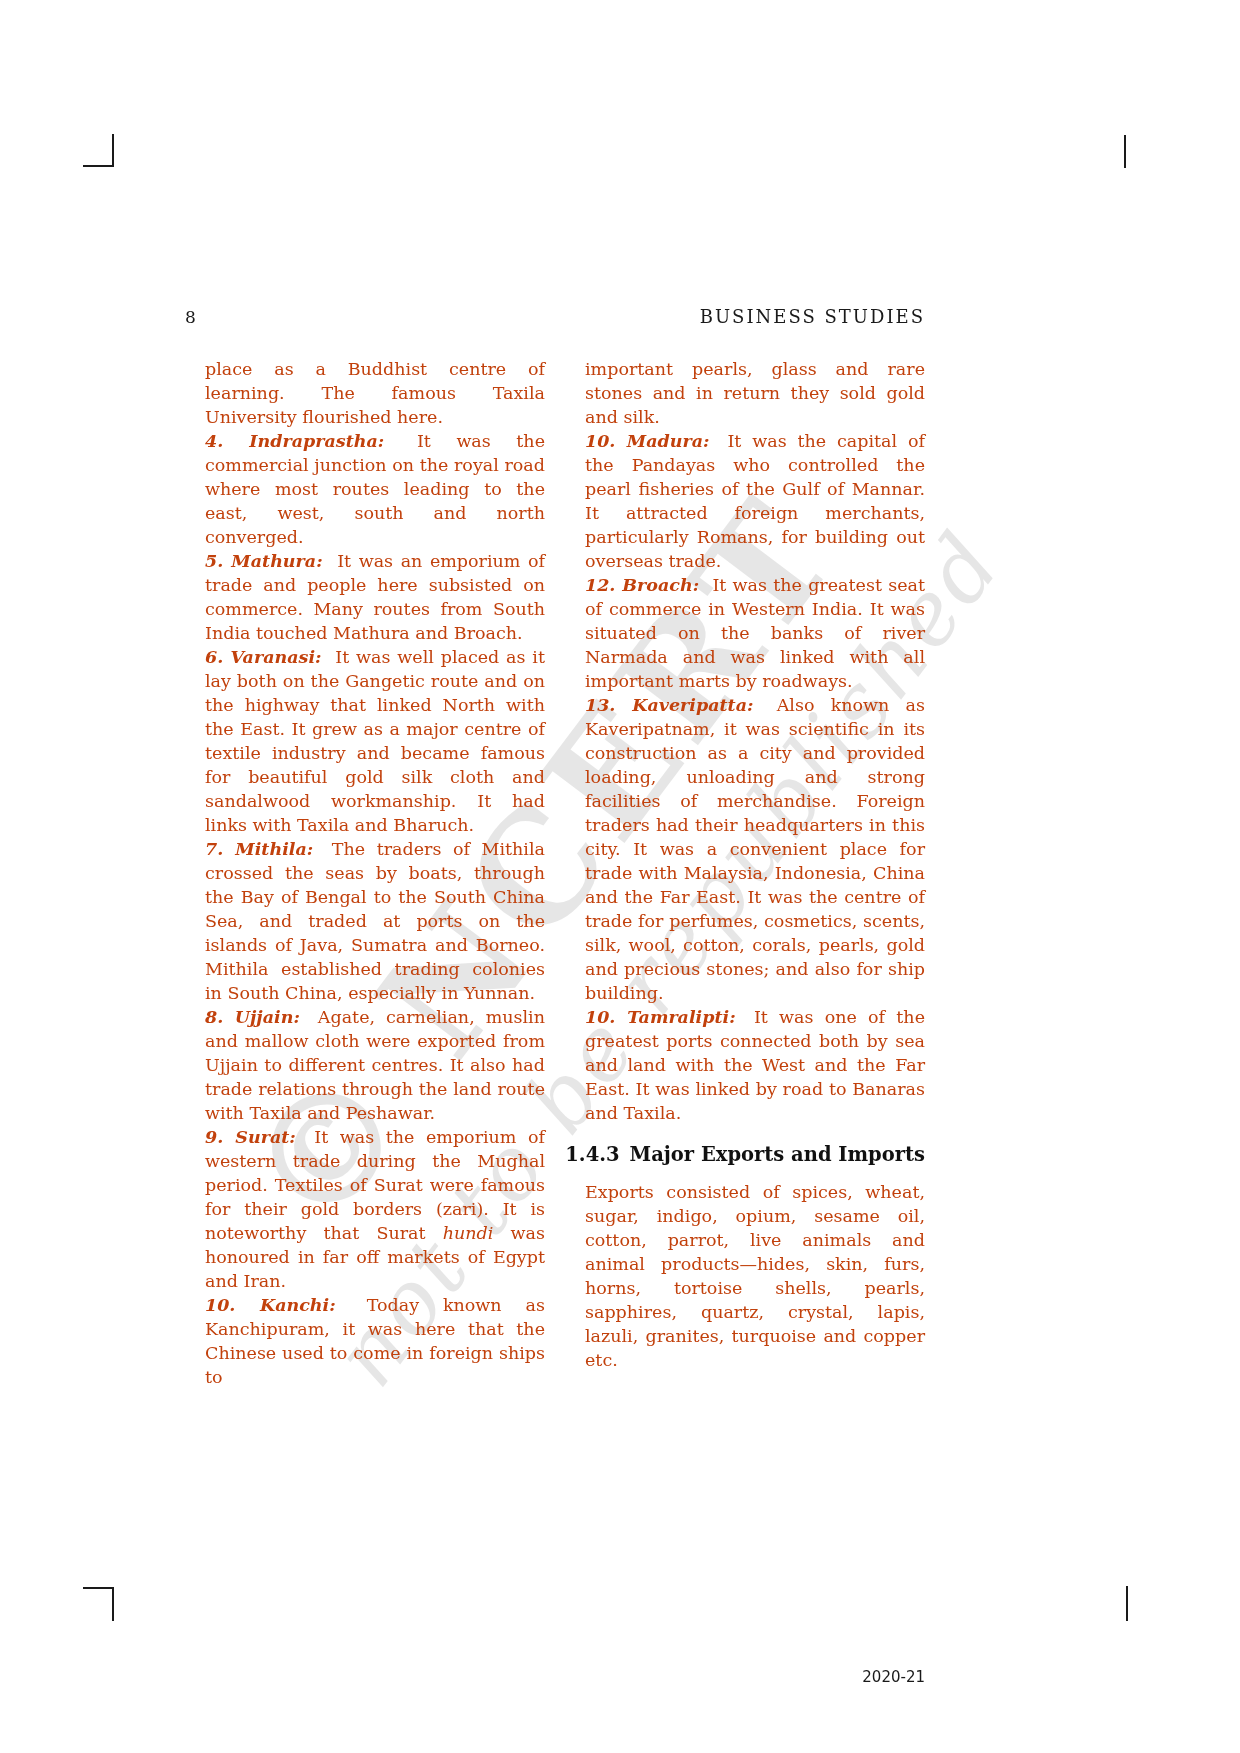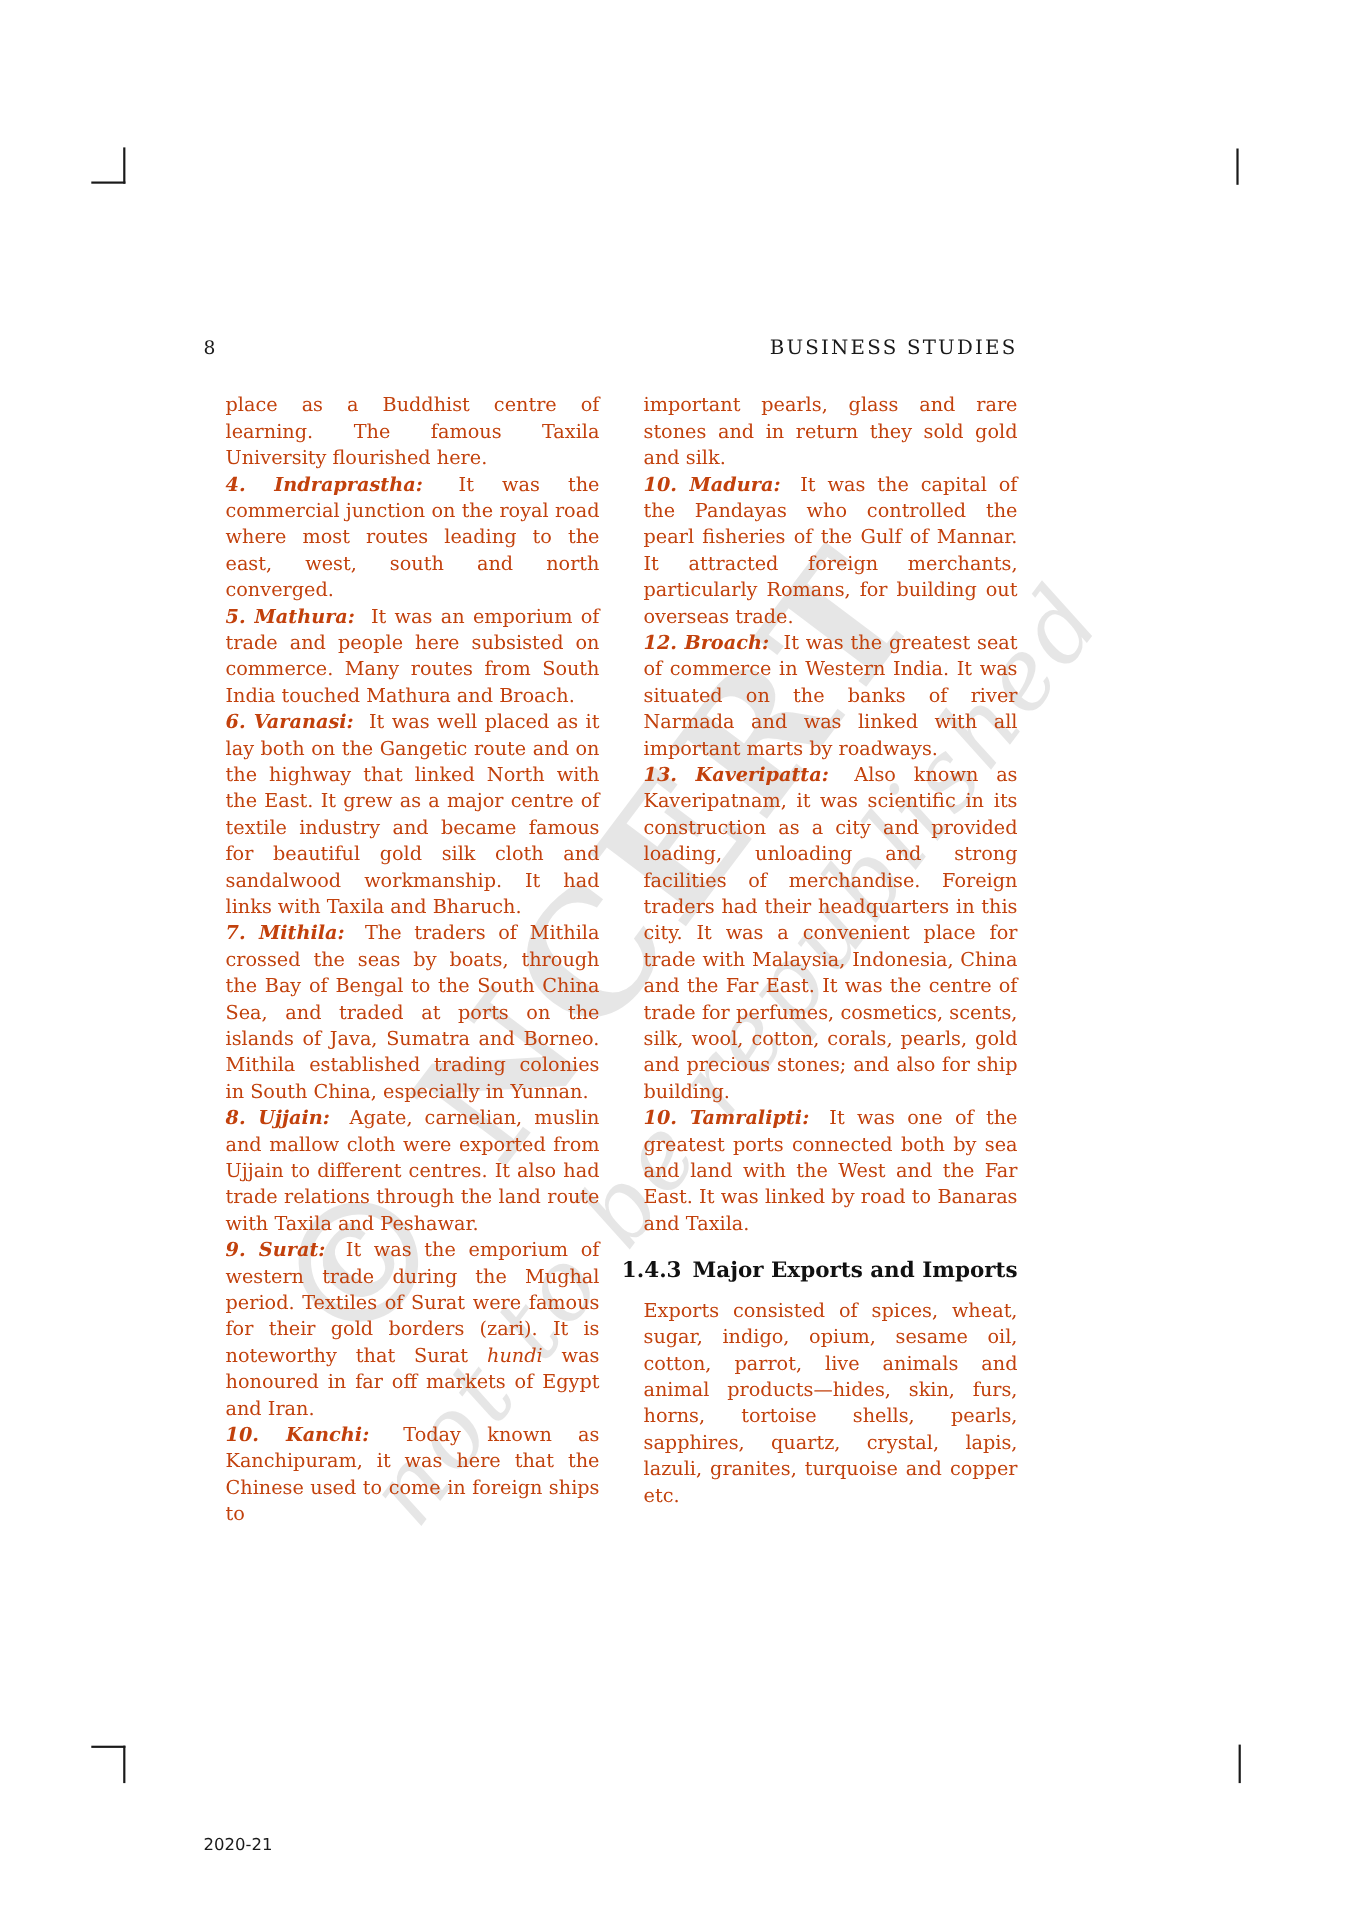--- a/index.html
+++ b/index.html
@@ -87,21 +87,21 @@
     font-weight: bold;
     color: #111111;
     margin: 18px 0 14px 0;
     text-align: right;
   }
   .section-heading .h-num { margin-right: 10px; }
   .page-footer {
     position: absolute;
     left: 185px; top: 1668px;
     width: 740px;
-    text-align: left;
+    text-align: right;
     font-family: "DejaVu Sans", sans-serif;
     font-size: 15px;
     color: #1a1a1a;
     z-index: 2;
   }
 </style>
 </head>
 <body>
 
 <div class="page">

